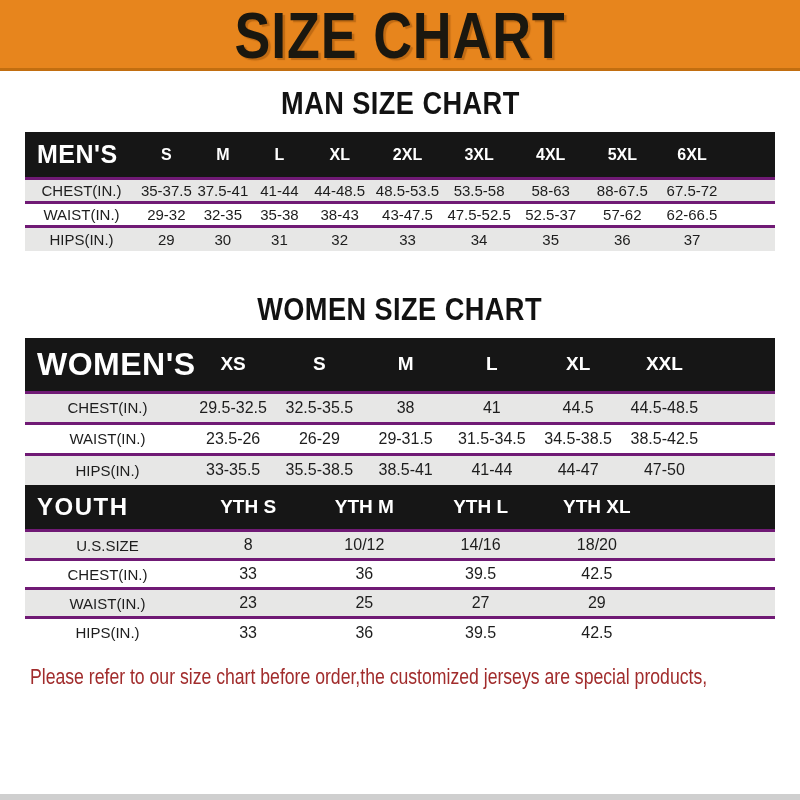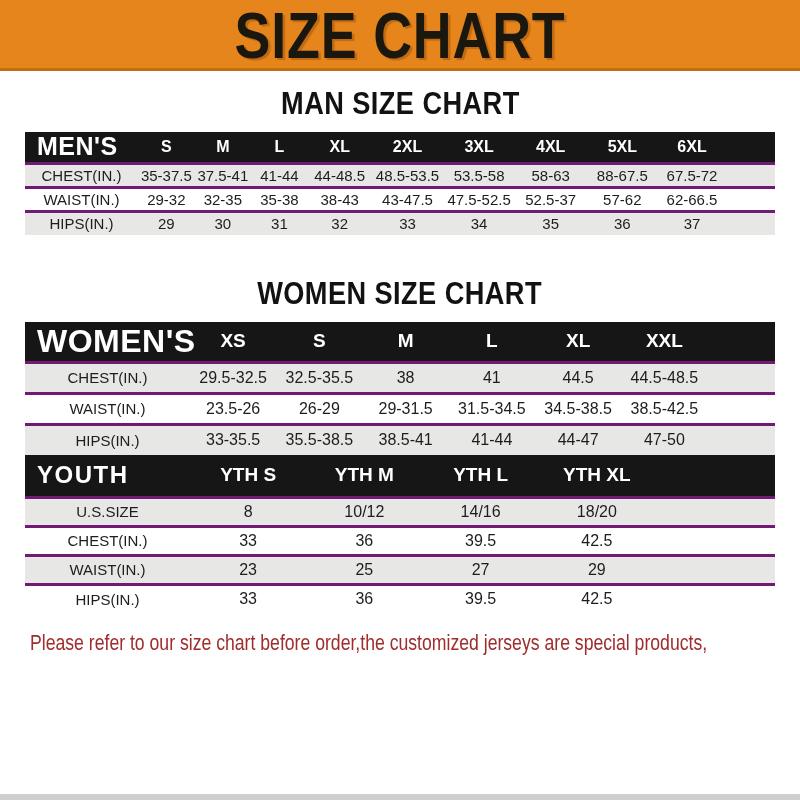--- a/index.html
+++ b/index.html
@@ -29,21 +29,21 @@
   }
   .section-heading{
     margin:14px 0 10px;text-align:center;font-size:32px;font-weight:bold;color:var(--ink);
   }
   .section-heading .cond{display:inline-block;transform:scaleX(.85);white-space:nowrap;letter-spacing:.5px;}
   .sec-gap .section-heading{margin-top:40px;}
   .size-table{
     width:750px;margin:0 auto;border-collapse:collapse;table-layout:fixed;
   }
   .size-table thead tr{background:var(--tbl-black);}
-  .size-table th{color:#fff;text-align:center;font-weight:bold;padding:0;white-space:nowrap;}
+  .size-table th{color:#fff;text-align:center;font-weight:bold;padding:8px;white-space:nowrap;}
   .size-table th.corner{text-align:left;padding-left:12px;letter-spacing:.5px;}
   .size-table tbody tr{border-top:3px solid #701a75;background:#fff;}
   .size-table tbody tr.stripe{background:var(--stripe);}
   .size-table td{text-align:center;color:#1d1d1d;padding:0;white-space:nowrap;}
   .size-table td.row-label{font-size:15px;}
   .table-men  thead tr{height:31px;}  .table-men  th{font-size:16px;} .table-men  th.corner{font-size:25px;}
   .table-men  tbody tr{height:24px;}  .table-men  td{font-size:15px;}
   .table-women thead tr{height:40px;} .table-women th{font-size:19px;} .table-women th.corner{font-size:32px;}
   .table-women tbody tr{height:31px;} .table-women td{font-size:16px;}
   .table-youth thead tr{height:42px;} .table-youth th{font-size:19px;} .table-youth th.corner{font-size:24px;letter-spacing:1.5px;}

